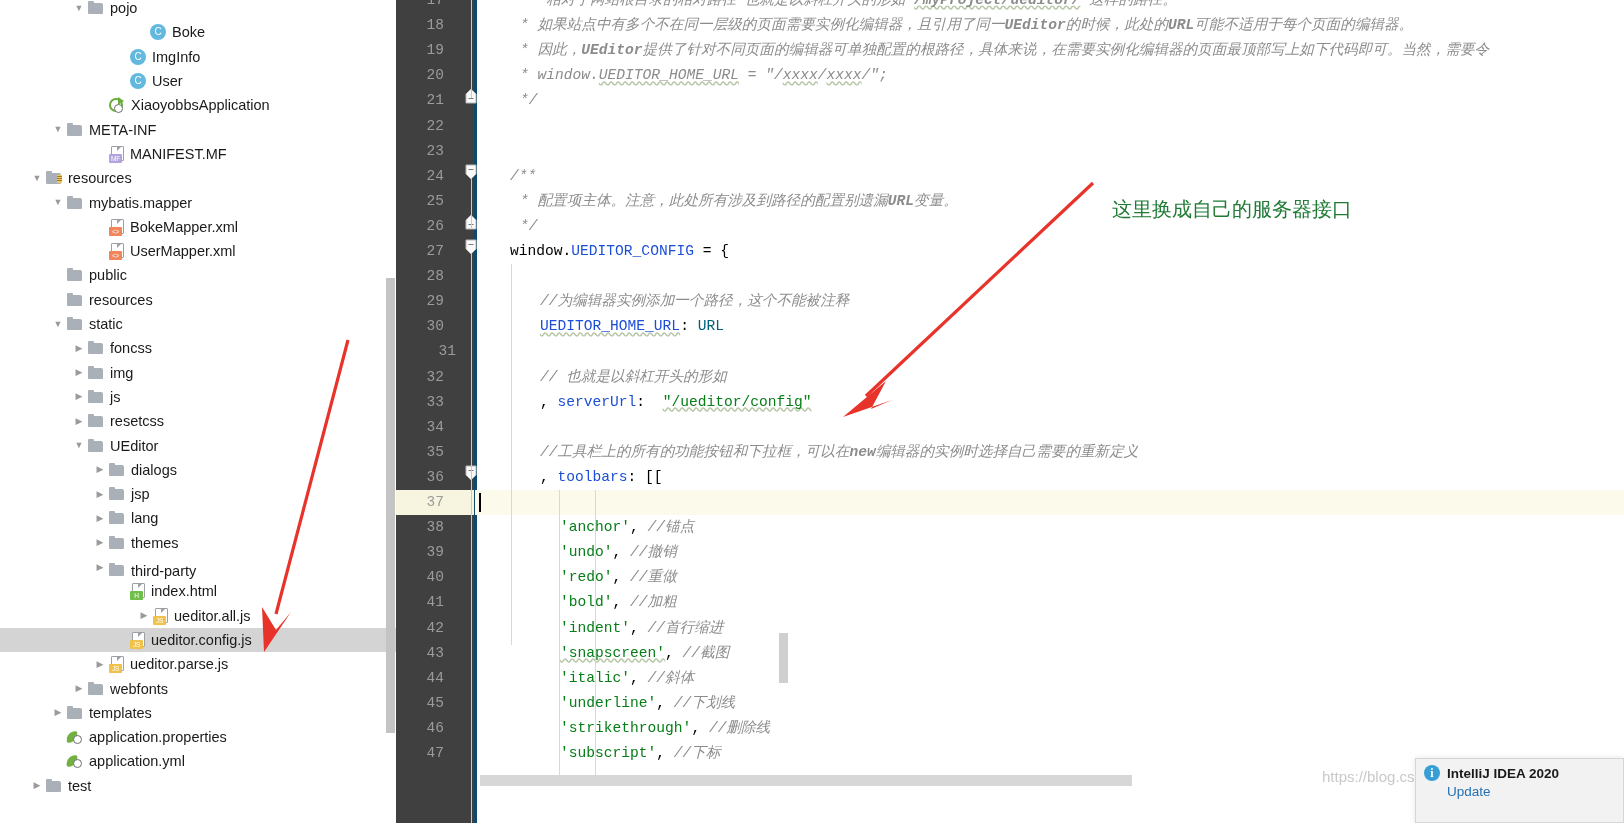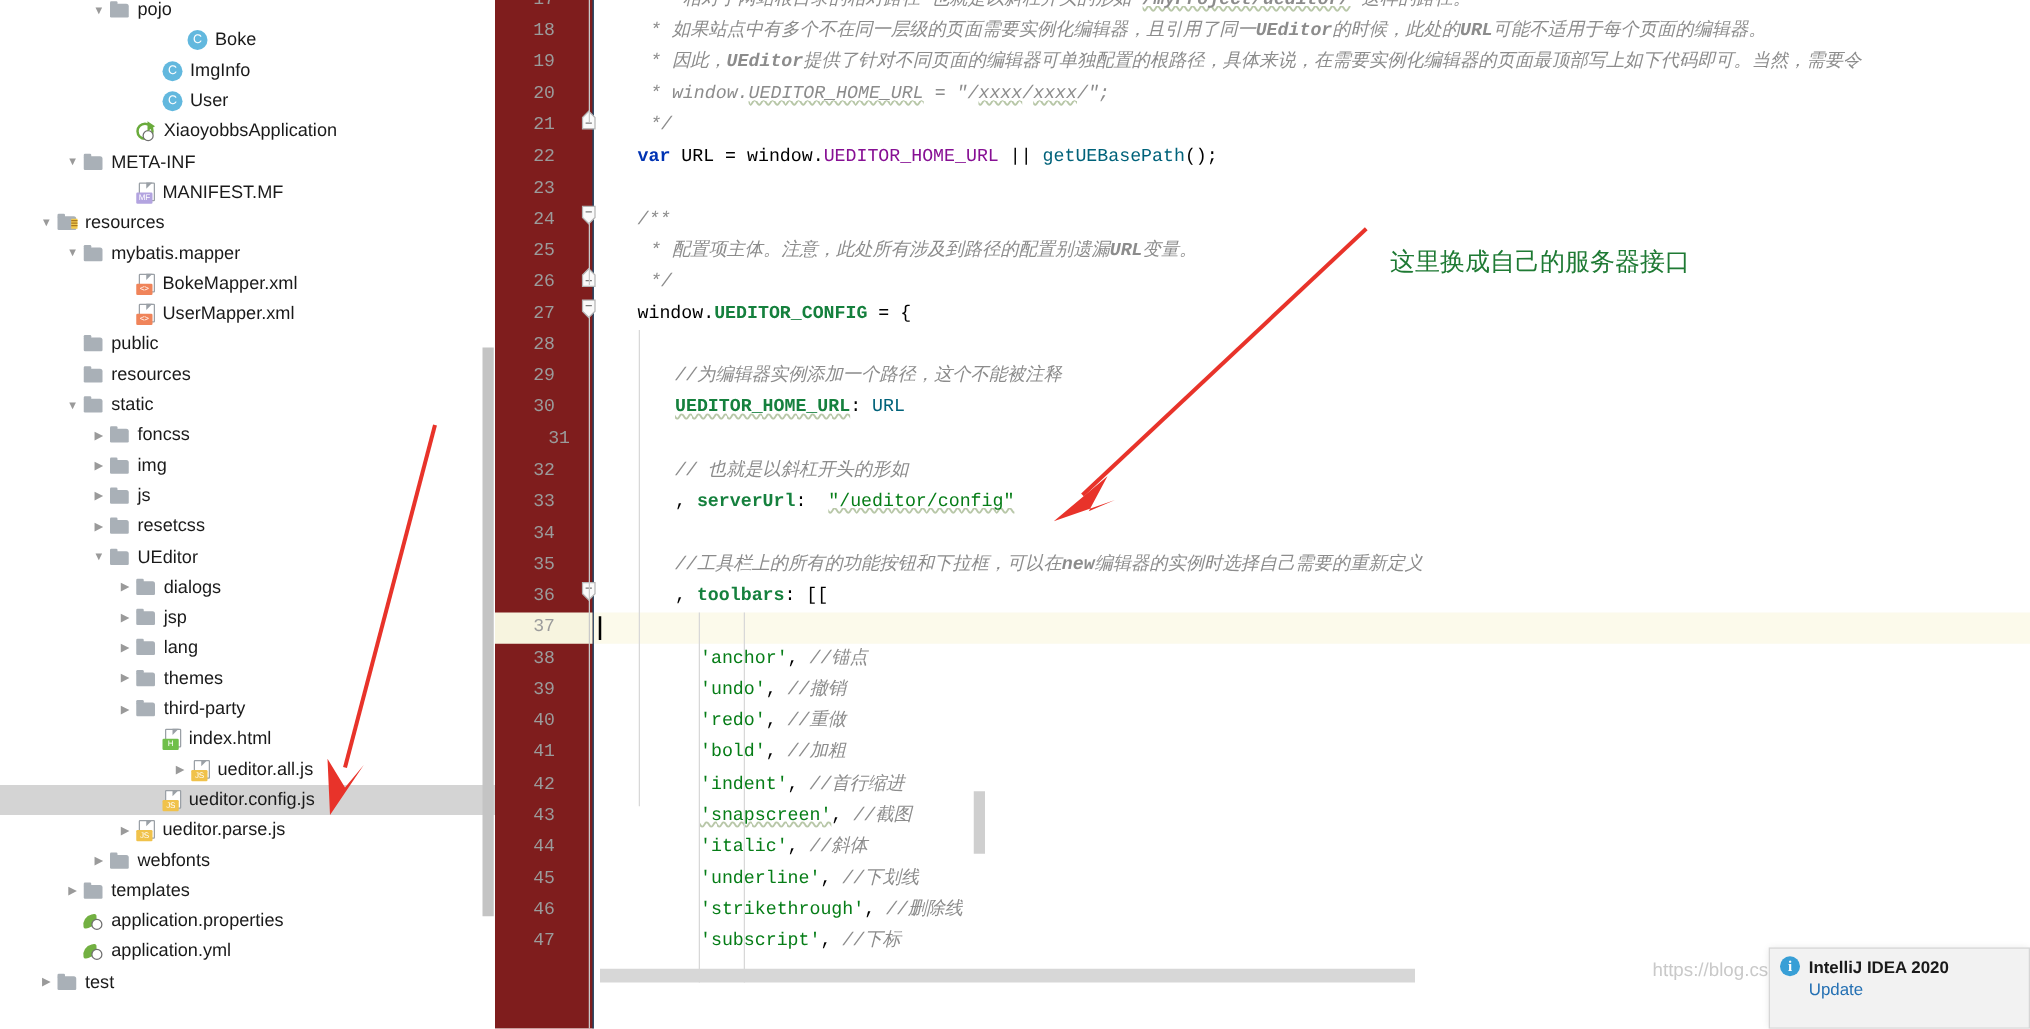--- a/index.html
+++ b/index.html
@@ -180,22 +180,22 @@
     position: absolute;
     left: 396px; top: 0;
     width: 1228px; height: 823px;
     background: #ffffff;
     overflow: hidden;
   }
   #gutter {
     position: absolute;
     left: 0; top: 0;
     width: 78px; height: 823px;
-    background: #7f1d1d;
-    border-right: 1px solid #0c4a6e;
+    background: #404040;
+    border-right: 3px solid #0c4a6e;
   }
   .lnum {
     position: absolute;
     left: 0;
     width: 48px;
     text-align: right;
     font-family: "Liberation Mono", monospace;
     font-size: 14.5px;
     color: #9b9b9b;
     height: 25.1px;
@@ -251,21 +251,21 @@
   .guide {
     position: absolute;
     width: 1px;
     background: #d8d8d8;
   }
 
   
   .c-comment  { color: #8c8c8c; font-style: italic; }
   .c-comment-b{ color: #8c8c8c; font-style: italic; font-weight: bold; }
   .c-keyword  { color: #0033b3; font-weight: bold; }
-  .c-prop     { color: #15803d; font-weight: bold; }
+  .c-prop     { color: #1d4ed8; }
   .c-field    { color: #871094; }
   .c-string   { color: #067d17; }
   .c-func     { color: #00627a; }
   .c-plain    { color: #000000; }
   .squig {
     text-decoration: underline wavy #b8c7a8;
     text-decoration-skip-ink: none;
   }
 
   
@@ -510,21 +510,21 @@
           <span class="twisty closed"></span>
           <span class="ic folder"></span>
           <span class="tree-label">lang</span>
         </div>
         <div class="tree-row" style="position: absolute; left: 0px; right: 0px; top: 530.6px;">
           <span style="display: inline-block; flex: 0 0 auto; width: 92px;"></span>
           <span class="twisty closed"></span>
           <span class="ic folder"></span>
           <span class="tree-label">themes</span>
         </div>
-        <div class="tree-row" style="position: absolute; left: 0px; right: 0px; top: 554.9px;">
+        <div class="tree-row" style="position: absolute; left: 0px; right: 0px; top: 554.9px; align-items: flex-end;">
           <span style="display: inline-block; flex: 0 0 auto; width: 92px;"></span>
           <span class="twisty closed"></span>
           <span class="ic folder"></span>
           <span class="tree-label">third-party</span>
         </div>
         <div class="tree-row" style="position: absolute; left: 0px; right: 0px; top: 579.2px;">
           <span style="display: inline-block; flex: 0 0 auto; width: 113px;"></span>
           <span class="twisty none"></span>
           <span class="ic file">
             <span class="page"></span>
@@ -658,21 +658,20 @@
         <div class="foldline" style="top: -12px; height: 110.4px;"></div>
         <div class="foldline" style="top: 177.7px; height: 50.2px;"></div>
         <div class="foldline" style="top: 253px; height: 627.5px;"></div>
       </div>
     <div id="code-area">
         <div class="code-line" style="top: -12px; left: 45px;"><span class="c-comment">* "相对于网站根目录的相对路径"也就是以斜杠开头的形如"</span><span class="c-comment-b squig">/myProject/ueditor/</span><span class="c-comment">"这样的路径。</span></div>
         <div class="code-line" style="top: 13.1px; left: 45px;"><span class="c-comment">* 如果站点中有多个不在同一层级的页面需要实例化编辑器，且引用了同一</span><span class="c-comment-b">UEditor</span><span class="c-comment">的时候，此处的</span><span class="c-comment-b">URL</span><span class="c-comment">可能不适用于每个页面的编辑器。</span></div>
         <div class="code-line" style="top: 38.2px; left: 45px;"><span class="c-comment">* 因此，</span><span class="c-comment-b">UEditor</span><span class="c-comment">提供了针对不同页面的编辑器可单独配置的根路径，具体来说，在需要实例化编辑器的页面最顶部写上如下代码即可。当然，需要令</span></div>
         <div class="code-line" style="top: 63.3px; left: 45px;"><span class="c-comment">* window.</span><span class="c-comment squig">UEDITOR_HOME_URL</span><span class="c-comment"> = "/</span><span class="c-comment squig">xxxx</span><span class="c-comment">/</span><span class="c-comment squig">xxxx</span><span class="c-comment">/";</span></div>
         <div class="code-line" style="top: 88.4px; left: 45px;"><span class="c-comment">*/</span></div>
-        <div class="code-line" style="top: 113.5px; left: 35px;"><span class="c-keyword">var</span><span class="c-plain"> URL </span><span class="c-plain">= window.</span><span class="c-field">UEDITOR_HOME_URL</span><span class="c-plain"> || </span><span class="c-func">getUEBasePath</span><span class="c-plain">();</span></div>
         <div class="code-line" style="top: 138.6px; left: 5px;"></div>
         <div class="code-line" style="top: 163.7px; left: 35px;"><span class="c-comment">/**</span></div>
         <div class="code-line" style="top: 188.8px; left: 45px;"><span class="c-comment">* 配置项主体。注意，此处所有涉及到路径的配置别遗漏</span><span class="c-comment-b">URL</span><span class="c-comment">变量。</span></div>
         <div class="code-line" style="top: 213.9px; left: 45px;"><span class="c-comment">*/</span></div>
         <div class="code-line" style="top: 239px; left: 35px;"><span class="c-plain">window</span><span class="c-plain">.</span><span class="c-prop">UEDITOR_CONFIG</span><span class="c-plain"> = {</span></div>
         <div class="code-line" style="top: 264.1px; left: 5px;"></div>
         <div class="code-line" style="top: 289.2px; left: 65px;"><span class="c-comment">//为编辑器实例添加一个路径，这个不能被注释</span></div>
         <div class="code-line" style="top: 314.3px; left: 65px;"><span class="c-prop squig">UEDITOR_HOME_URL</span><span class="c-plain">: </span><span class="c-func">URL</span></div>
         <div class="code-line" style="top: 339.4px; left: 5px;"></div>
         <div class="code-line" style="top: 364.5px; left: 65px;"><span class="c-comment">// 也就是以斜杠开头的形如</span></div>

